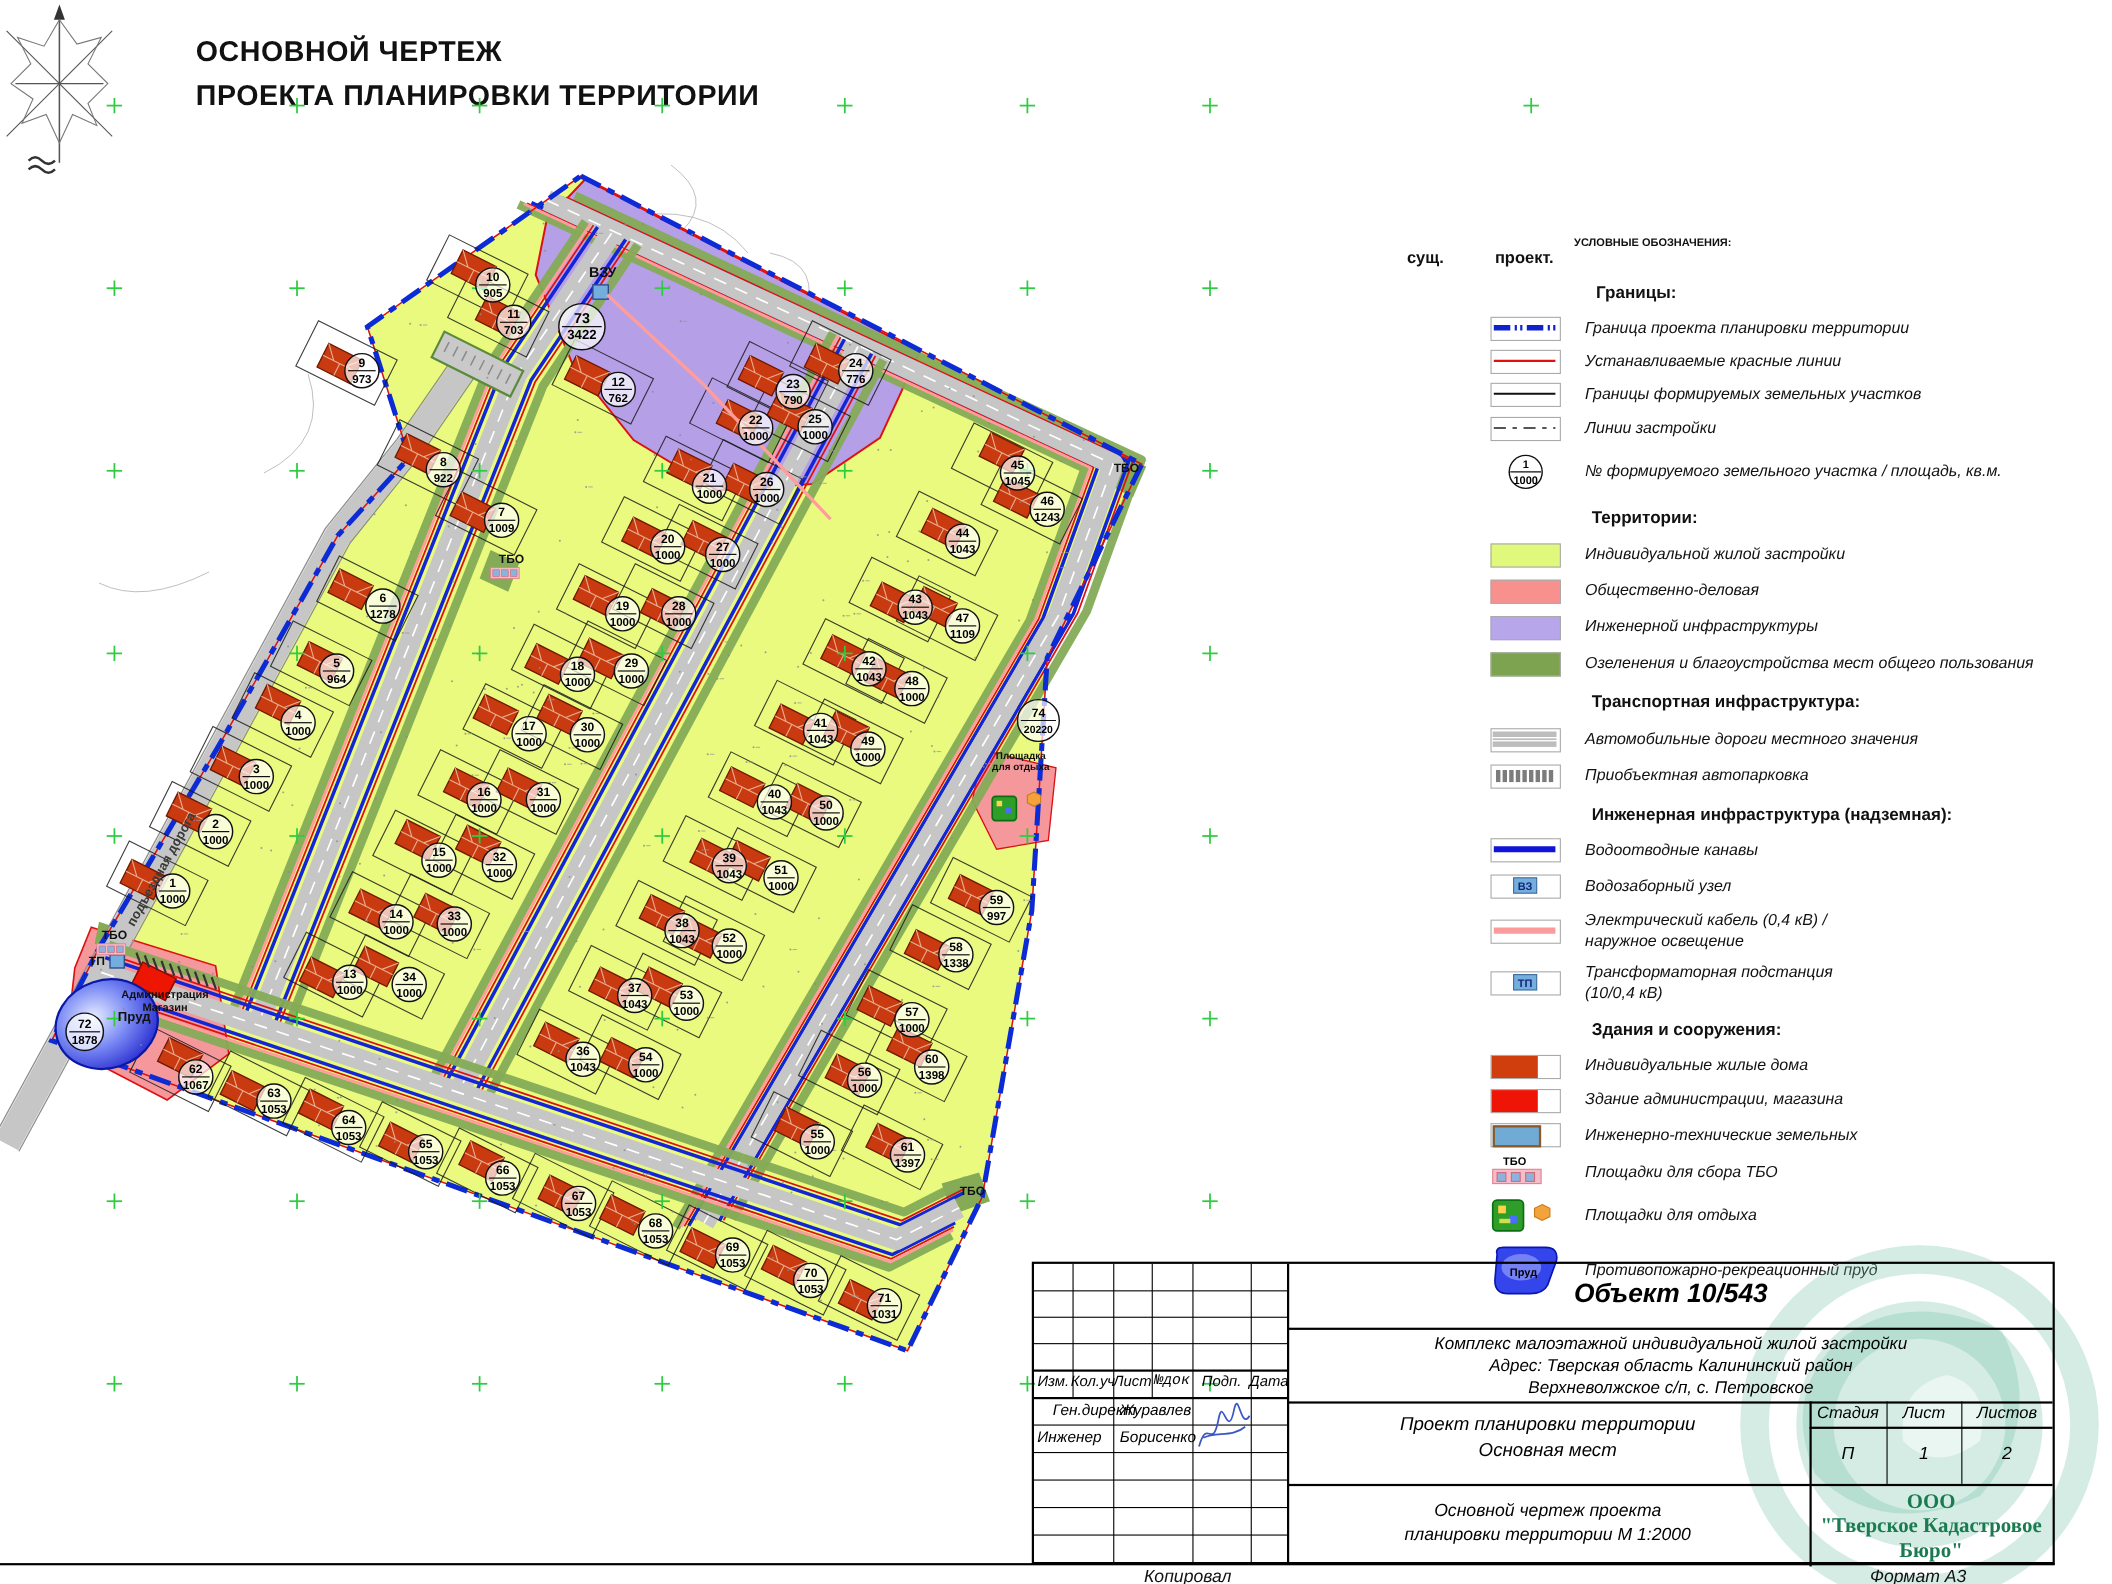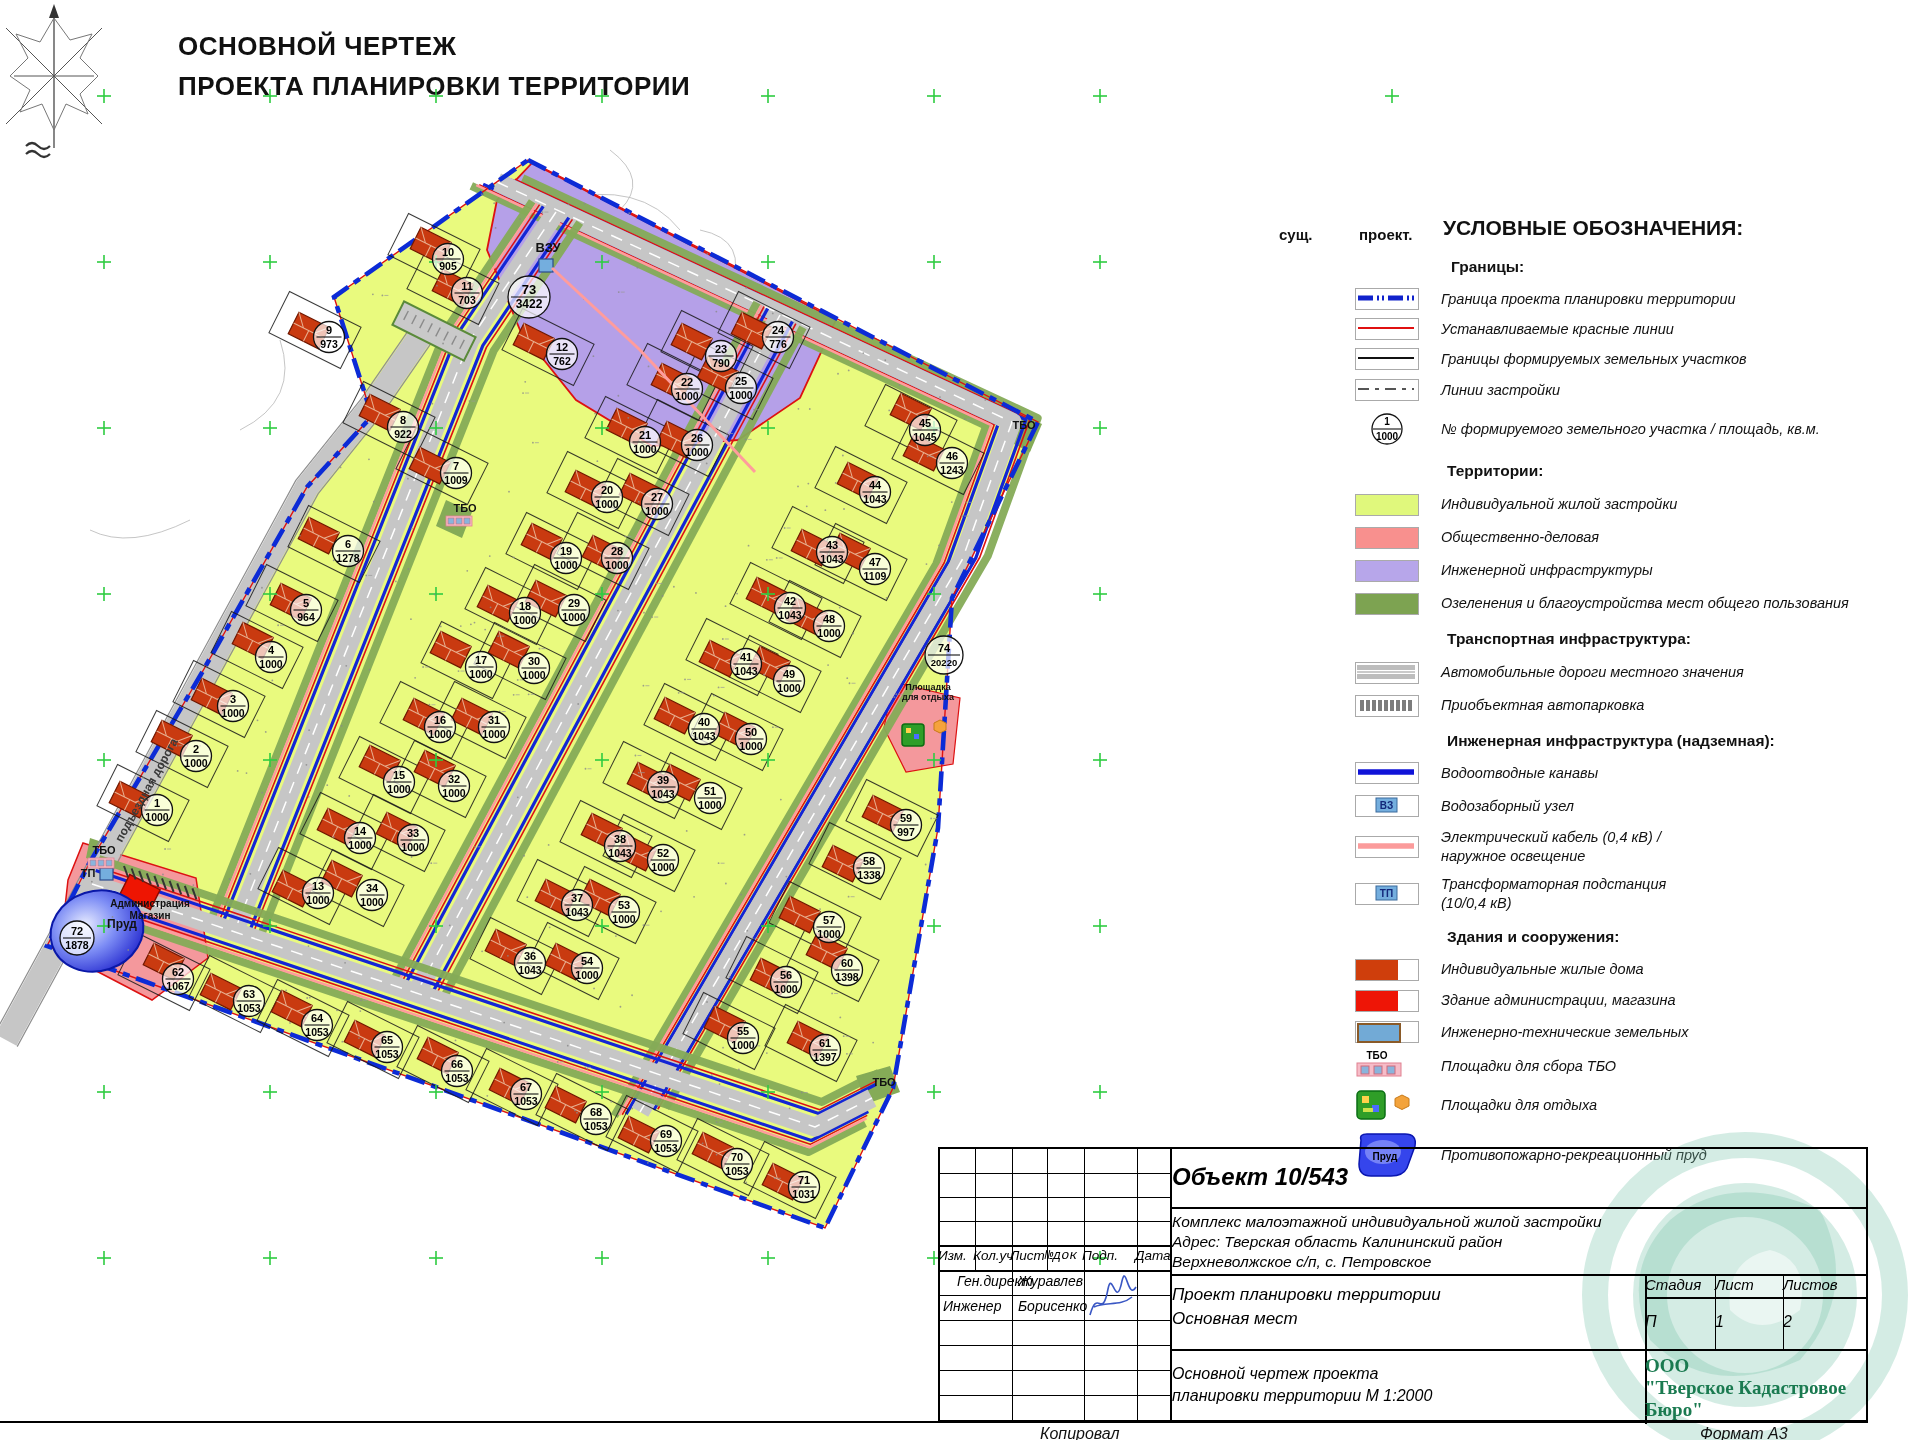--- a/index.html
+++ b/index.html
@@ -5,32 +5,32 @@
   html,body{margin:0;padding:0;background:#fff;width:1920px;height:1440px;overflow:hidden;
     font-family:"Liberation Sans", sans-serif;}
   #sheet{position:relative;width:1920px;height:1440px;background:#fff;}
   #map{position:absolute;left:0;top:0;}
   #page-title{position:absolute;left:178px;top:26px;font-size:26px;font-weight:bold;
     color:#111;letter-spacing:.5px;line-height:40px;white-space:pre;}
   
   #legend{position:absolute;left:1255px;top:214px;width:665px;color:#111;}
   .lg-toprow{position:relative;height:34px;}
   .lg-col{position:absolute;top:12px;font-weight:bold;font-size:15px;}
-  .lg-title{position:absolute;left:188px;top:2px;font-weight:bold;font-size:21px;}
+  .lg-title{position:absolute;left:176px;top:2px;font-weight:bold;font-size:10px;}
   .lg-h{margin:10px 0 8px 192px;font-weight:bold;font-size:15.5px;}
   .lg-h.sub{margin-left:196px;}
   .lg-row{display:flex;align-items:center;}
   .lg-sym{width:64px;margin-left:100px;flex:none;display:flex;align-items:center;justify-content:center;}
   .lg-lbl{margin-left:22px;font-style:italic;font-size:14.5px;white-space:pre-line;line-height:19px;}
   .lg-box{width:62px;height:20px;border:1px solid #aaa;background:#fff;position:relative;}
   
   #titleblock{position:absolute;left:938px;top:1147px;width:930px;height:275px;
     border:2px solid #000;box-sizing:border-box;color:#000;}
   .tb-line{position:absolute;background:#000;}
-  .tb-txt{position:absolute;font-style:italic;text-align:left;}
+  .tb-txt{position:absolute;font-style:italic;text-align:center;}
   #frame-bottom{position:absolute;left:0;top:1421px;width:1868px;height:2px;background:#000;}
   .below-frame{position:absolute;top:1425px;font-style:italic;font-size:16px;color:#111;}
   #watermark{position:absolute;left:1530px;top:1100px;pointer-events:none;}
   #compass{position:absolute;left:0;top:0;}
 </style>
 </head>
 <body>
 
 <div id="sheet">
 

